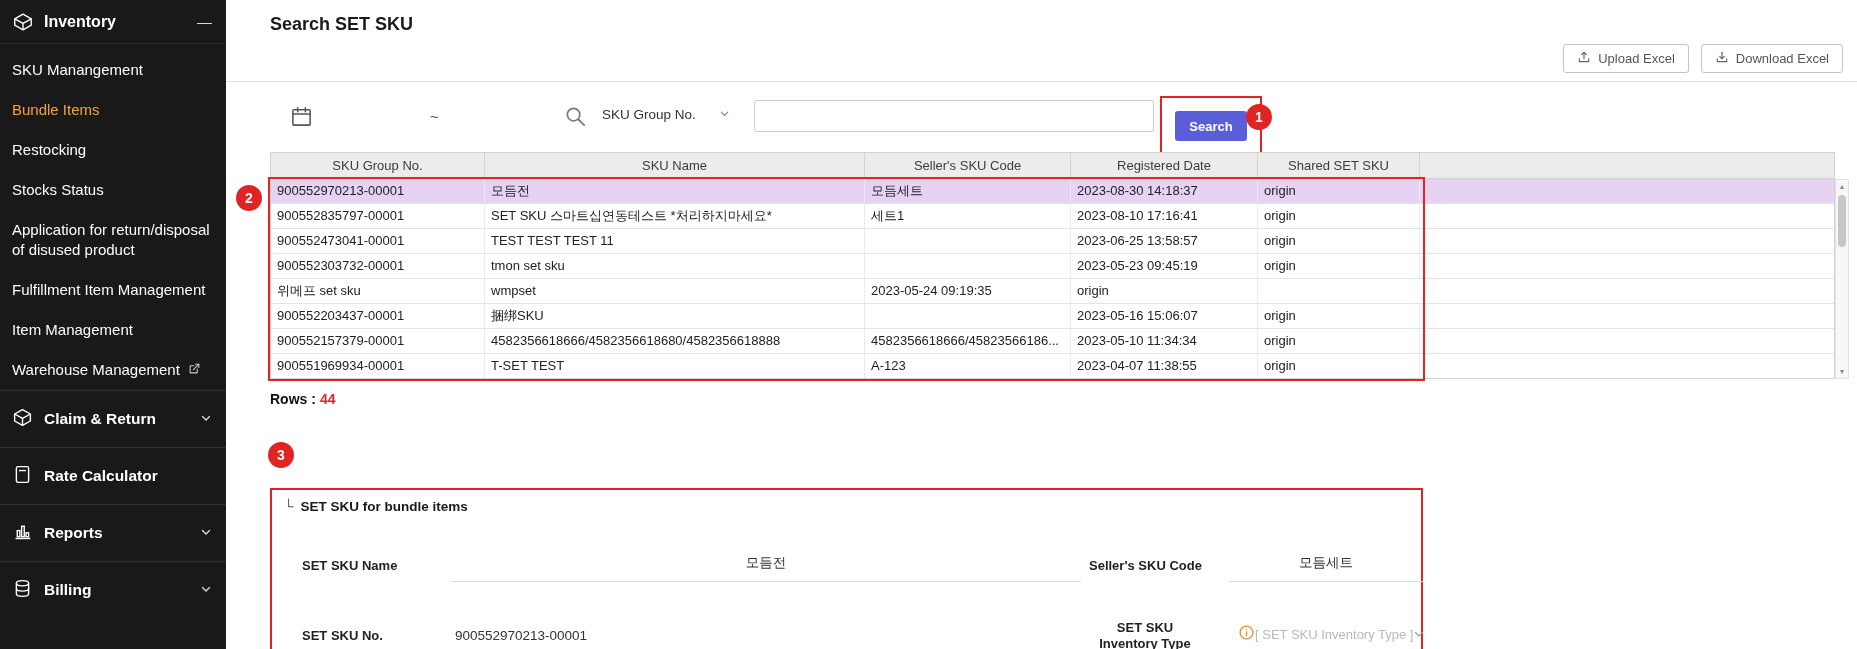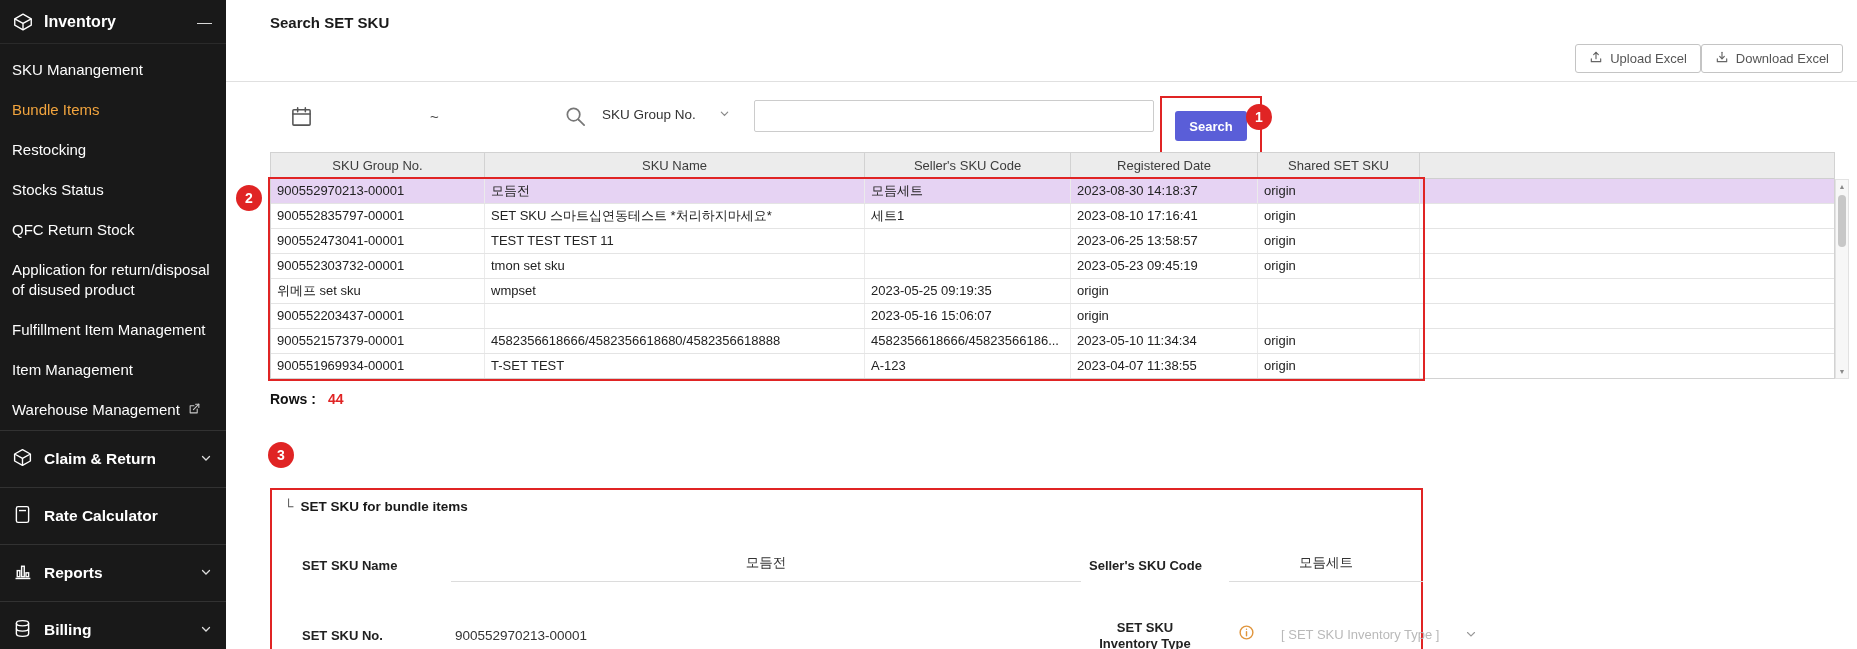--- a/index.html
+++ b/index.html
@@ -16,22 +16,22 @@
   .sb-menu { padding-top:6px; }
   .sb-item { padding:10px 12px; font-size:15px; line-height:20px; color:#fdfdfd; cursor:pointer; }
   .sb-item.active { color:var(--sidebar-active,#f1a43e); }
   .sb-item-row { display:flex; align-items:center; gap:8px; }
   .sb-section { height:57px; display:flex; align-items:center; gap:11px; padding:0 14px 0 12px;
                 border-top:1px solid #323232; font-weight:700; font-size:15.5px; color:#fff; cursor:pointer; }
   .sb-section .chev { margin-left:auto; }
 
   
   .main { position:relative; flex:1; background:#fff; }
-  .page-title { position:absolute; left:44px; top:14px; font-size:15px; font-weight:700; color:#1a1a1a; }
-  .excel-btns { position:absolute; top:44px; right:14px; display:flex; gap:0; }
+  .page-title { position:absolute; left:44px; top:14px; font-size:18px; font-weight:700; color:#1a1a1a; }
+  .excel-btns { position:absolute; top:44px; right:14px; display:flex; gap:12px; }
   .excel-btn { height:29px; padding:0 13px; border:1px solid #c4c4c4; border-radius:3px; background:#fff;
                color:#555; font-size:13px; display:flex; align-items:center; gap:7px; cursor:pointer;
                font-family:"Liberation Sans", sans-serif; }
   .header-divider { position:absolute; top:81px; left:0; right:0; height:1px; background:#e0e0e0; }
 
   
   .cal-icon   { position:absolute; left:64px;  top:105px; }
   .tilde      { position:absolute; left:204px; top:108px; font-size:15px; color:#444; }
   .mag-icon   { position:absolute; left:338px; top:105px; }
   .sku-dd     { position:absolute; left:376px; top:107px; width:128px; display:flex; align-items:center;
@@ -59,21 +59,21 @@
 
   
   .t-scrollbar { position:absolute; left:1609px; top:179px; width:14px; height:200px; background:#f7f7f7;
                  border:1px solid #e2e2e2; }
   .sb-arrow { position:absolute; left:0; width:12px; height:13px; text-align:center; font-size:7px;
               line-height:13px; color:#8a8a8a; cursor:pointer; }
   .sb-arrow.up { top:0; } .sb-arrow.down { bottom:0; }
   .sb-thumb { position:absolute; left:2px; top:15px; width:8px; height:52px; background:#c7c7c7; border-radius:5px; }
 
   .rows-count { position:absolute; left:44px; top:391px; font-size:14px; font-weight:700; color:#111; }
-  .rows-count b { color:var(--count-red,#e02424); margin-left:12px; }
+  .rows-count b { color:var(--count-red,#e02424); margin-left:4px; }
 
   
   .ann-circle { position:absolute; width:26px; height:26px; border-radius:50%; z-index:12;
                 background:var(--annotation-red,#e02424); color:#fff; font-size:14px; font-weight:700;
                 display:flex; align-items:center; justify-content:center; pointer-events:none; }
   .c1 { left:1020px; top:104px; }
   .c2 { left:10px;   top:185px; }
   .c3 { left:42px;   top:442px; }
   .ann-box2 { position:absolute; left:42px; top:177px; width:1157px; height:204px; z-index:10;
               border:2px solid var(--annotation-red,#e02424); pointer-events:none; }
@@ -87,21 +87,21 @@
   .l1 { left:30px;  top:68px; }
   .l2 { left:817px; top:68px; }
   .l3 { left:30px;  top:138px; }
   .l4 { left:817px; top:130px; width:112px; line-height:16px; }
   .d-field { position:absolute; font-size:13.5px; color:#333; border-bottom:1px solid #dcdcdc;
              padding:0 4px 9px 4px; }
   .f1 { left:179px; top:64px; width:630px; }
   .f2 { left:957px; top:64px; width:194px; }
   .d-value { position:absolute; font-size:13.5px; color:#333; }
   .v3 { left:183px; top:138px; }
-  .d-dd { position:absolute; left:966px; top:134px; display:flex; align-items:center; gap:26px;
+  .d-dd { position:absolute; left:966px; top:134px; display:flex; align-items:center; gap:0;
           white-space:nowrap; cursor:pointer; }
   .d-dd-text { font-size:13px; color:#b9b9b9; }
 </style>
 </head>
 <body>
 
 <div class="app">
 
   <aside class="sidebar">
     <div class="sb-header">
@@ -113,21 +113,20 @@
         </svg>
       </span>
       <span class="sb-title">Inventory</span>
       <span class="sb-collapse">—</span>
     </div>
     <nav class="sb-menu">
       <div class="sb-item">SKU Manangement</div>
       <div class="sb-item active">Bundle Items</div>
       <div class="sb-item">Restocking</div>
       <div class="sb-item">Stocks Status</div>
-      <div class="sb-item">QFC Return Stock</div>
       <div class="sb-item">Application for return/disposal of disused product</div>
       <div class="sb-item">Fulfillment Item Management</div>
       <div class="sb-item">Item Management</div>
       <div class="sb-item sb-item-row">
         <span>Warehouse Management</span>
         <span>
           <svg width="13" height="13" viewBox="0 0 24 24" fill="none" stroke="#c9c9c9" stroke-width="2" stroke-linecap="round" stroke-linejoin="round">
             <path d="M14 4h6v6"></path>
               <path d="M20 4L10 14"></path>
               <path d="M17 13v7H4V7h7"></path>
@@ -294,26 +293,27 @@
         <div class="t-cell">900552303732-00001</div>
         <div class="t-cell">tmon set sku</div>
         <div class="t-cell"></div>
         <div class="t-cell">2023-05-23 09:45:19</div>
         <div class="t-cell">origin</div>
         <div class="t-cell"></div>
       </div>
       <div class="t-grid t-row">
         <div class="t-cell">위메프 set sku</div>
         <div class="t-cell">wmpset</div>
-        <div class="t-cell">2023-05-25 09:19:35</div>
+        <div class="t-cell">2023-05-24 09:19:35</div>
         <div class="t-cell">origin</div>
         <div class="t-cell"></div>
       </div>
       <div class="t-grid t-row">
         <div class="t-cell">900552203437-00001</div>
+        <div class="t-cell">捆绑SKU</div>
         <div class="t-cell"></div>
         <div class="t-cell">2023-05-16 15:06:07</div>
         <div class="t-cell">origin</div>
         <div class="t-cell"></div>
       </div>
       <div class="t-grid t-row">
         <div class="t-cell">900552157379-00001</div>
         <div class="t-cell">4582356618666/4582356618680/4582356618888</div>
         <div class="t-cell">4582356618666/45823566186...</div>
         <div class="t-cell">2023-05-10 11:34:34</div>

